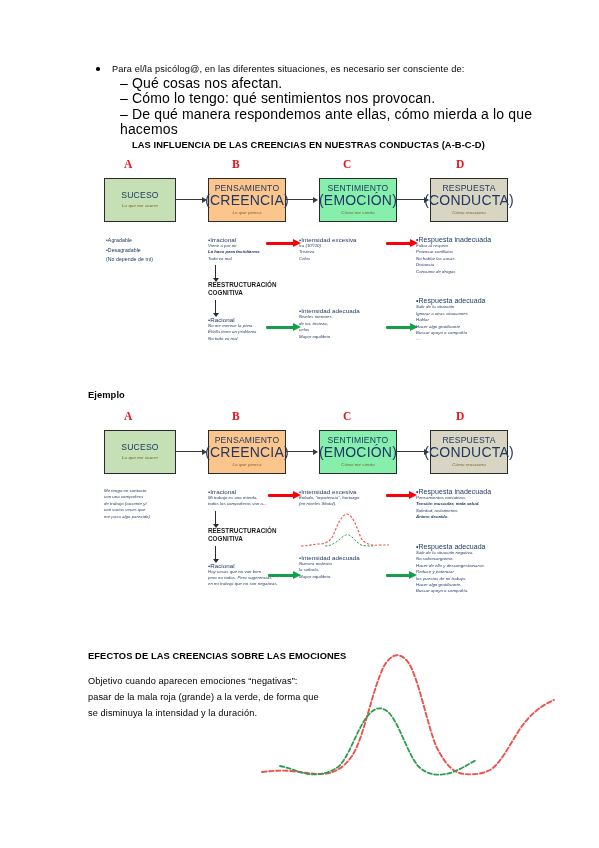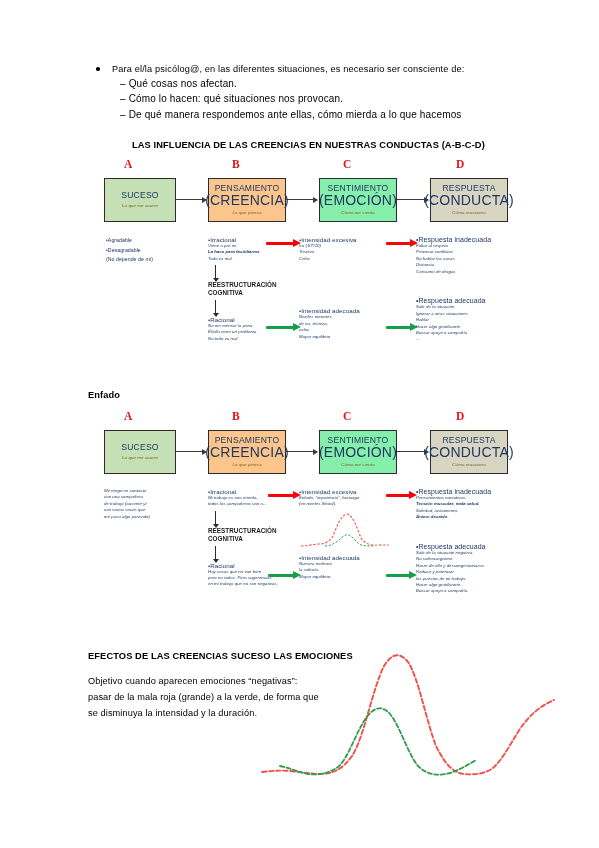--- a/index.html
+++ b/index.html
@@ -27,21 +27,21 @@
   }
   .intro-main::before {
     content: "";
     position: absolute;
     left: 0px; top: 5px;
     width: 3.5px; height: 3.5px;
     background: #000;
     border-radius: 50%;
   }
   .intro-sub {
-    font-size: 10px;
+    font-size: 14px;
     line-height: 15.4px;
     letter-spacing: .15px;
     padding-left: 24px;
   }
 
   
   .section-title {
     position: absolute;
     font-size: 9.3px;
     font-weight: bold;
@@ -192,21 +192,21 @@
   svg { display: block; }
 </style>
 </head>
 <body>
 
 <div class="page">
 
   <div class="intro">
     <div class="intro-main">Para el/la psicólog@, en las diferentes situaciones, es necesario ser consciente de:</div>
     <div class="intro-sub">– Qué cosas nos afectan.</div>
-    <div class="intro-sub">– Cómo lo hacen: qué situaciones nos provocan.</div>
+    <div class="intro-sub">– Cómo lo tengo: qué sentimientos nos provocan.</div>
     <div class="intro-sub">– De qué manera respondemos ante ellas, cómo mierda a lo que hacemos</div>
   </div>
 
   <div class="section-title" style="left:88px; top:140px;margin-left:44px;">LAS INFLUENCIA DE LAS CREENCIAS EN NUESTRAS CONDUCTAS (A-B-C-D)</div>
 
   <div class="diagram" style="top:158px;">
     <div class="col-letters">
       <span class="col-letter" style="left:28px;">A</span>
       <span class="col-letter" style="left:136px;">B</span>
       <span class="col-letter" style="left:247px;">C</span>
@@ -297,21 +297,21 @@
         <div class="d-line">Salir de la situación</div>
         <div class="d-line">Ignorar a otras situaciones</div>
         <div class="d-line">Hablar</div>
         <div class="d-line">Hacer algo gratificante</div>
         <div class="d-line">Buscar apoyo o compañía</div>
         <div class="d-line">…</div>
       </div>
     </div>
   </div>
 
-  <div class="section-title" style="left:88px; top:390px;">Enfado</div>
+  <div class="section-title" style="left:88px; top:390px;">Ejemplo</div>
 
   <div class="diagram" style="top:410px;">
     <div class="col-letters">
       <span class="col-letter" style="left:28px;">A</span>
       <span class="col-letter" style="left:136px;">B</span>
       <span class="col-letter" style="left:247px;">C</span>
       <span class="col-letter" style="left:360px;">D</span>
     </div>
 
     <div class="boxrow">
@@ -402,21 +402,21 @@
         <div class="d-line">No sobrecargarme.</div>
         <div class="d-line">Hacer de ello y descongestionarse.</div>
         <div class="d-line">Reducir y potenciar</div>
         <div class="d-line">   los puestos de mi trabajo.</div>
         <div class="d-line">Hacer algo gratificante.</div>
         <div class="d-line">Buscar apoyo o compañía.</div>
       </div>
     </div>
   </div>
 
-  <div class="section-title" style="left:88px; top:651px;">EFECTOS DE LAS CREENCIAS SUCESO LAS EMOCIONES</div>
+  <div class="section-title" style="left:88px; top:651px;">EFECTOS DE LAS CREENCIAS SOBRE LAS EMOCIONES</div>
 
   <div class="para" style="left:88px; top:673px; width:300px;">
     <div>Objetivo cuando aparecen emociones “negativas”:</div>
     <div>pasar de la mala roja (grande) a la verde, de forma que</div>
     <div>se disminuya la intensidad y la duración.</div>
   </div>
 
   <div style="position:absolute; left:258px; top:650px;">
     <svg width="300" height="145" viewBox="0 0 300 145">
 

